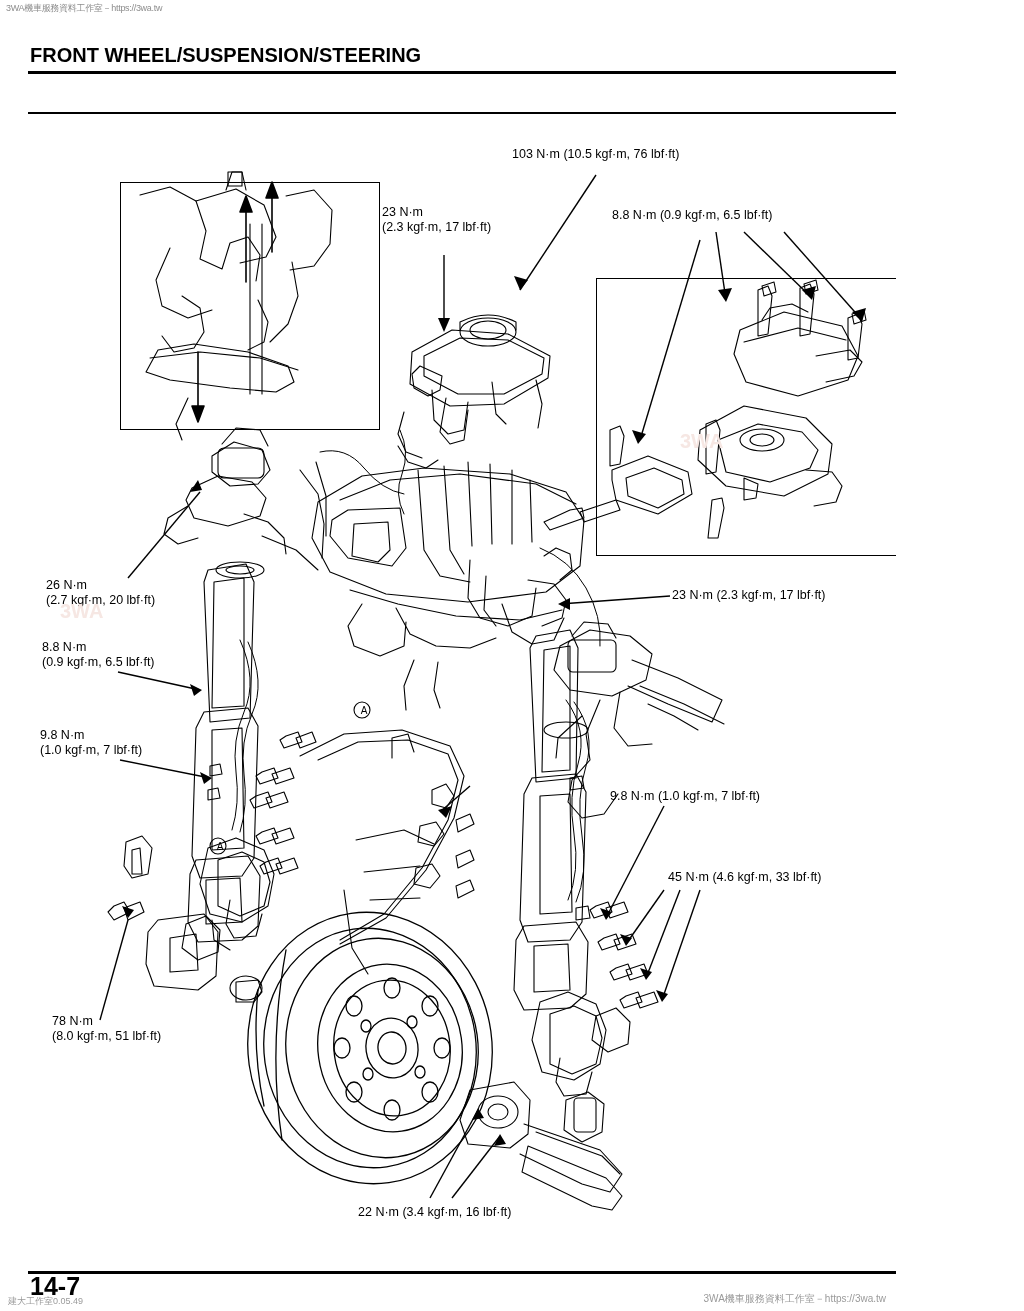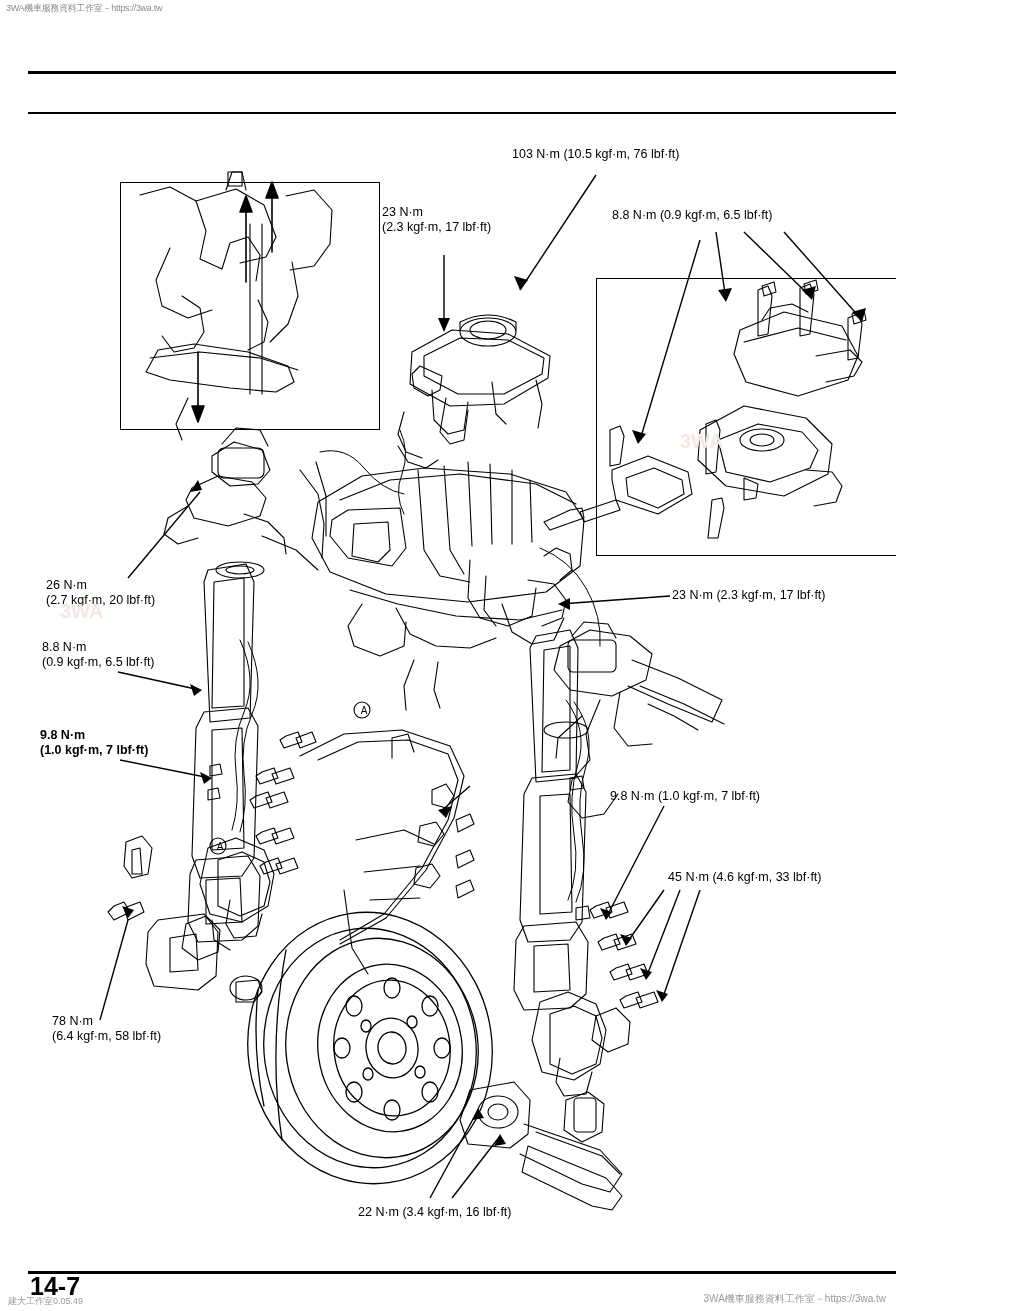--- a/index.html
+++ b/index.html
@@ -130,20 +130,21 @@
 </style>
 </head>
 <body>
 
 <div id="page">
 
   <div class="wm-top">3WA機車服務資料工作室－https://3wa.tw</div>
   <div class="wm-bottom-left">建大工作室0.05.49</div>
   <div class="wm-bottom-right">3WA機車服務資料工作室－https://3wa.tw</div>
 
+  <div class="section-title">FRONT WHEEL/SUSPENSION/STEERING</div>
   <div class="rule-top"></div>
   <div class="rule-under-heading"></div>
 
   <div class="art">
     <svg width="1024" height="1311" viewBox="0 0 1024 1311" xmlns="http://www.w3.org/2000/svg">
       <g fill="none" stroke="#000" stroke-width="1.1" stroke-linejoin="round" stroke-linecap="round">
 
         <g>
           <path d="M140,195 l30,-8 l26,14 l10,30 l-6,28 l22,10 l8,-26 l18,-6 l12,18 l-4,26"></path>
           <path d="M196,201 l40,-12 l28,16 l12,32 l-10,20 l-26,6"></path>
@@ -449,24 +450,24 @@
   <div class="inset" style="left:596px; top:278px; width:300px; height:276px;"></div>
 
   <div class="callout" style="left:512px; top:147px;">103 N·m (10.5 kgf·m, 76 lbf·ft)</div>
   <div class="callout" style="left:382px; top:205px;">23 N·m
 (2.3 kgf·m, 17 lbf·ft)</div>
   <div class="callout" style="left:612px; top:208px;">8.8 N·m (0.9 kgf·m, 6.5 lbf·ft)</div>
   <div class="callout" style="left:46px; top:578px;">26 N·m
 (2.7 kgf·m, 20 lbf·ft)</div>
   <div class="callout" style="left:42px; top:640px;">8.8 N·m
 (0.9 kgf·m, 6.5 lbf·ft)</div>
-  <div class="callout" style="left:40px; top:728px;font-weight:bold;">9.8 N·m
+  <div class="callout" style="left:40px; top:728px;">9.8 N·m
 (1.0 kgf·m, 7 lbf·ft)</div>
   <div class="callout" style="left:52px; top:1014px;">78 N·m
-(6.4 kgf·m, 58 lbf·ft)</div>
+(8.0 kgf·m, 51 lbf·ft)</div>
   <div class="callout" style="left:672px; top:588px;">23 N·m (2.3 kgf·m, 17 lbf·ft)</div>
   <div class="callout" style="left:610px; top:789px;">9.8 N·m (1.0 kgf·m, 7 lbf·ft)</div>
   <div class="callout" style="left:668px; top:870px;">45 N·m (4.6 kgf·m, 33 lbf·ft)</div>
   <div class="callout" style="left:358px; top:1205px;">22 N·m (3.4 kgf·m, 16 lbf·ft)</div>
 
   <div class="callout" style="left:358px; top:703px; width:12px; text-align:center; font-size:10px;">A</div>
   <div class="callout" style="left:214px; top:839px; width:12px; text-align:center; font-size:10px;">A</div>
 
   <div class="wm-ghost" style="left:60px; top:600px; font-size:20px; color:#f6e7e3;">3WA</div>
   <div class="wm-ghost" style="left:680px; top:430px; font-size:20px; color:#f6e7e3;">3WA</div>

